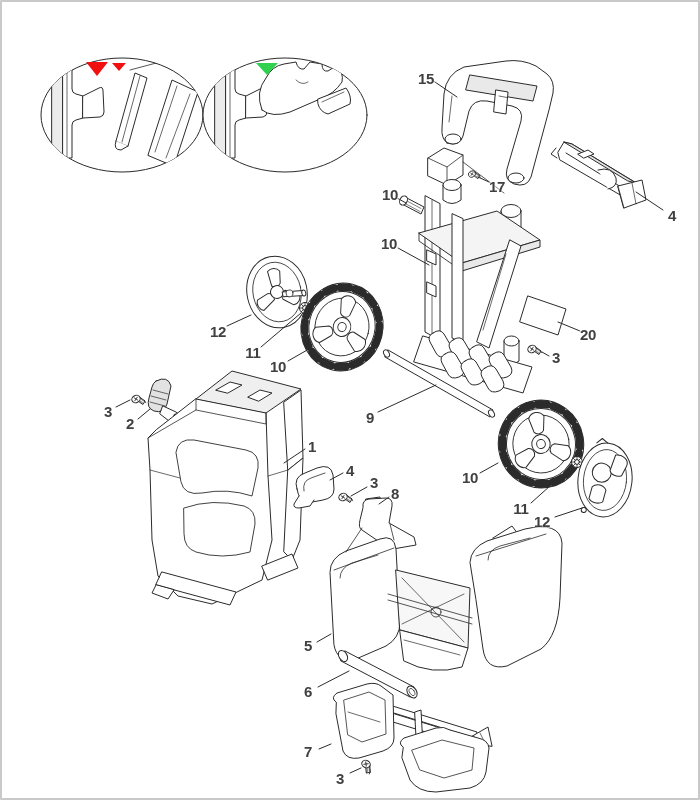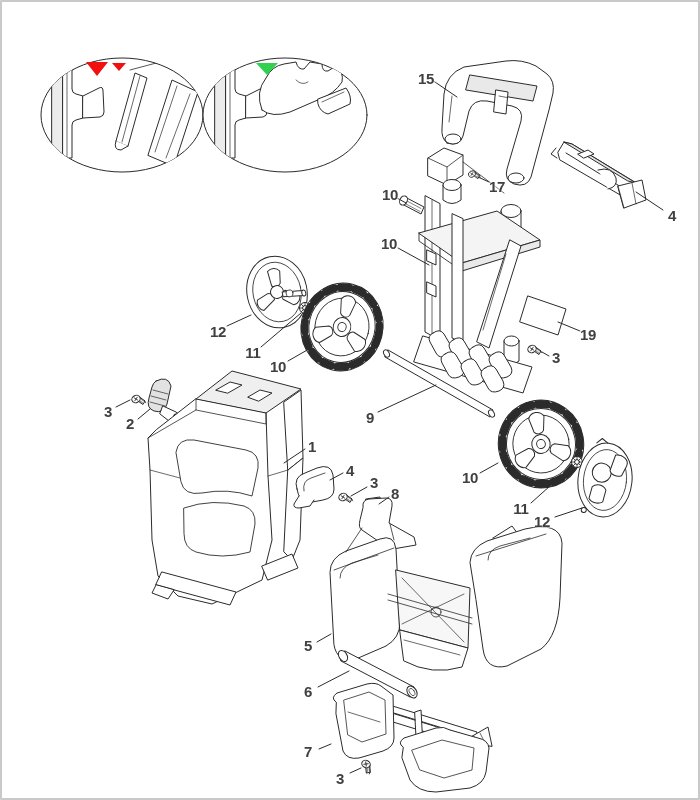--- a/index.html
+++ b/index.html
@@ -304,21 +304,21 @@
       <line x1="350" y1="773" x2="361" y2="768"></line>
     </g>
   </g>
 </svg>
 
 <div class="callout" style="left:426px;top:78px">15</div>
 <div class="callout" style="left:390px;top:194px">10</div>
 <div class="callout" style="left:497px;top:186px">17</div>
 <div class="callout" style="left:672px;top:215px">4</div>
 <div class="callout" style="left:389px;top:243px">10</div>
-<div class="callout" style="left:588px;top:334px">19</div>
+<div class="callout" style="left:588px;top:334px">20</div>
 <div class="callout" style="left:556px;top:357px">3</div>
 <div class="callout" style="left:370px;top:417px">9</div>
 <div class="callout" style="left:218px;top:331px">12</div>
 <div class="callout" style="left:253px;top:352px">11</div>
 <div class="callout" style="left:278px;top:366px">10</div>
 <div class="callout" style="left:108px;top:411px">3</div>
 <div class="callout" style="left:130px;top:423px">2</div>
 <div class="callout" style="left:312px;top:446px">1</div>
 <div class="callout" style="left:350px;top:470px">4</div>
 <div class="callout" style="left:374px;top:482px">3</div>

